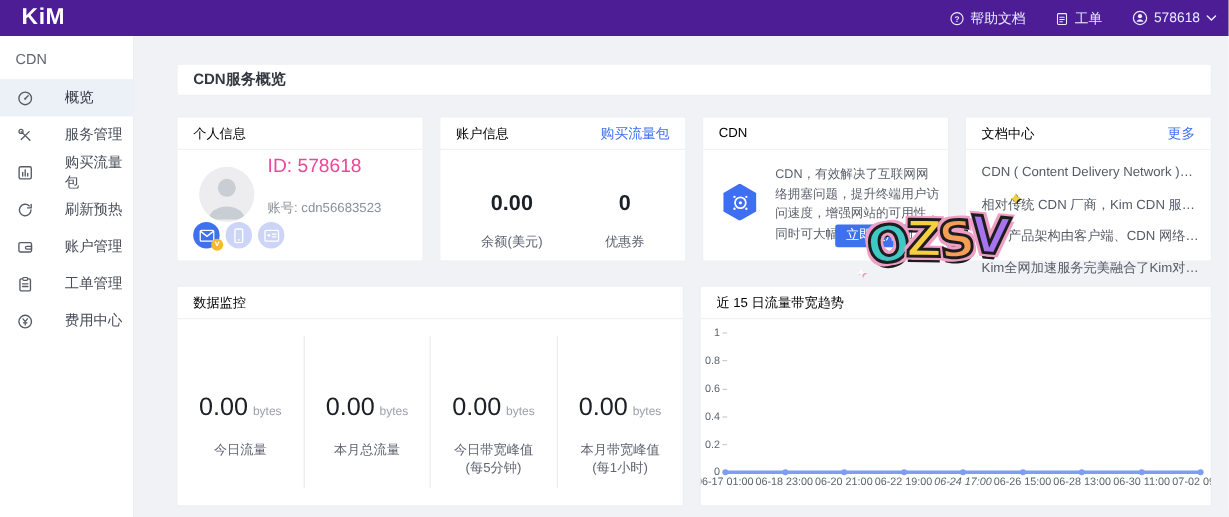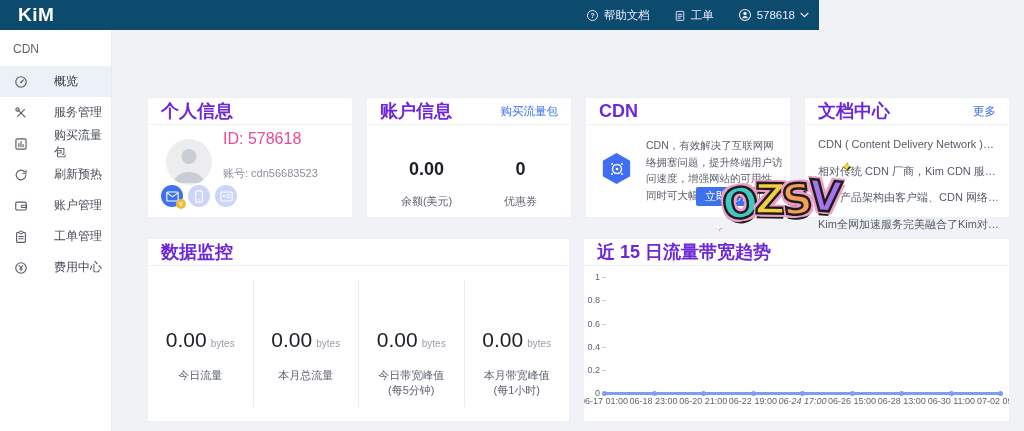--- a/index.html
+++ b/index.html
@@ -1,21 +1,21 @@
 <!DOCTYPE html>
 <html><head>
 <meta charset="utf-8">
 <style>
   * { margin:0; padding:0; box-sizing:border-box; }
   html,body { background:#fff; }
   body { font-family:"Liberation Sans","DejaVu Sans",sans-serif; }
   .app { position:relative; width:1024px; height:431px; background:#f0f2f5; overflow:hidden; }
 
   
-  .header { position:absolute; left:0; top:0; width:819px; height:30px; background:#0c4a6e; z-index:6;
+  .header { position:absolute; left:0; top:0; width:1024px; height:30px; background:#4c1d95; z-index:6;
             display:flex; align-items:center; color:#fff; }
   .logo { margin-left:18px; font-size:19px; font-weight:800; letter-spacing:.5px; line-height:30px; }
   .header-right { position:absolute; right:10px; top:0; height:30px; display:flex; align-items:center; gap:24px; }
   .header-item { display:flex; align-items:center; gap:5px; font-size:11.5px; color:#e9edff; cursor:pointer; }
   .header-item svg { display:block; }
 
   
   .sidebar { position:absolute; left:0; top:30px; width:112px; height:401px; background:#fff;
              border-right:1px solid #e9ebef; z-index:5; }
   .side-section { font-size:12px; color:#5f6470; padding:12px 0 10px 13px; }
@@ -25,21 +25,21 @@
   .side-item svg { flex:none; display:block; }
 
   
   .title-card { position:absolute; left:147px; top:53px; width:863px; height:27px; background:#fff;
                 border:1px solid #eef0f2; border-radius:2px; font-size:12.5px; font-weight:bold;
                 color:#33373f; line-height:25px; padding-left:13px; z-index:1; }
 
   .card { position:absolute; background:#fff; border:1px solid #eef0f2; border-radius:2px; z-index:1; }
   .card-head { height:27px; border-bottom:1px solid #f0f1f4; display:flex; align-items:center;
                justify-content:space-between; padding:0 13px; }
-  .card-title { font-size:18px; font-weight:bold; color:#6d28d9; }
+  .card-title { font-size:11px; font-weight:normal; color:#000000; }
   .card-link { font-size:11.5px; color:#3e71f0; cursor:pointer; }
 
   #card-personal { left:147px; top:97px; width:206px; height:121px; }
   #card-account  { left:366px; top:97px; width:206px; height:121px; }
   #card-cdn      { left:585px; top:97px; width:206px; height:121px; }
   #card-docs     { left:804px; top:97px; width:206px; height:121px; }
   #card-monitor  { left:147px; top:238px; width:423px; height:184px; }
   #card-chart    { left:583px; top:238px; width:427px; height:184px; }
 
   
@@ -216,20 +216,21 @@
       <span>
           <svg width="14" height="14" viewBox="0 0 16 16">
             <circle cx="8" cy="8" r="6" fill="none" stroke="#565b66" stroke-width="1.3"></circle>
             <path d="M5.9 5.3L8 8l2.1-2.7M8 8v3.2M6.3 9.2h3.4" fill="none" stroke="#565b66" stroke-width="1.2" stroke-linecap="round" stroke-linejoin="round"></path>
           </svg>
         </span>
       <span>费用中心</span>
     </div>
   </div>
 
+  <div class="title-card">CDN服务概览</div>
 
   <div class="card" id="card-personal">
     <div class="card-head">
       <span class="card-title">个人信息</span>
     </div>
     <div class="avatar">
       <svg width="46" height="46" viewBox="0 0 46 46">
           <circle cx="23" cy="17.5" r="7.5" fill="#c9cdd4"></circle>
           <path d="M8 44a15 11 0 0 1 30 0z" fill="#c9cdd4"></path>
         </svg>

